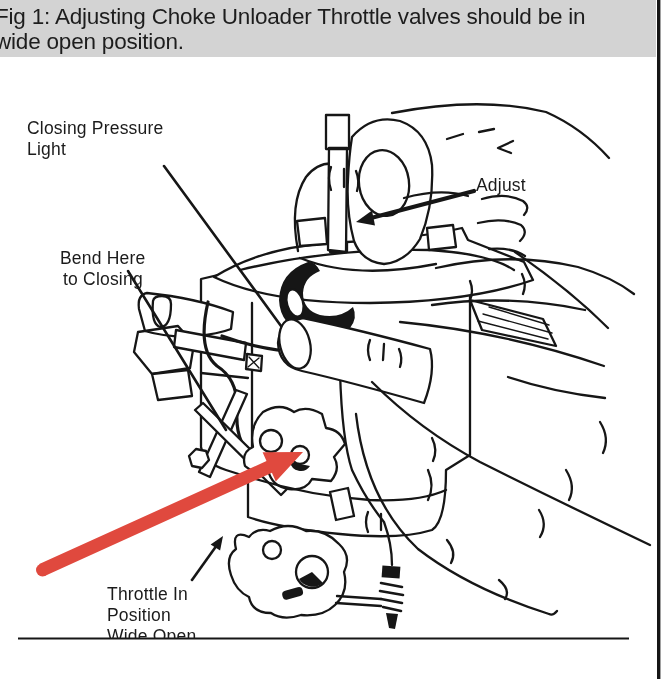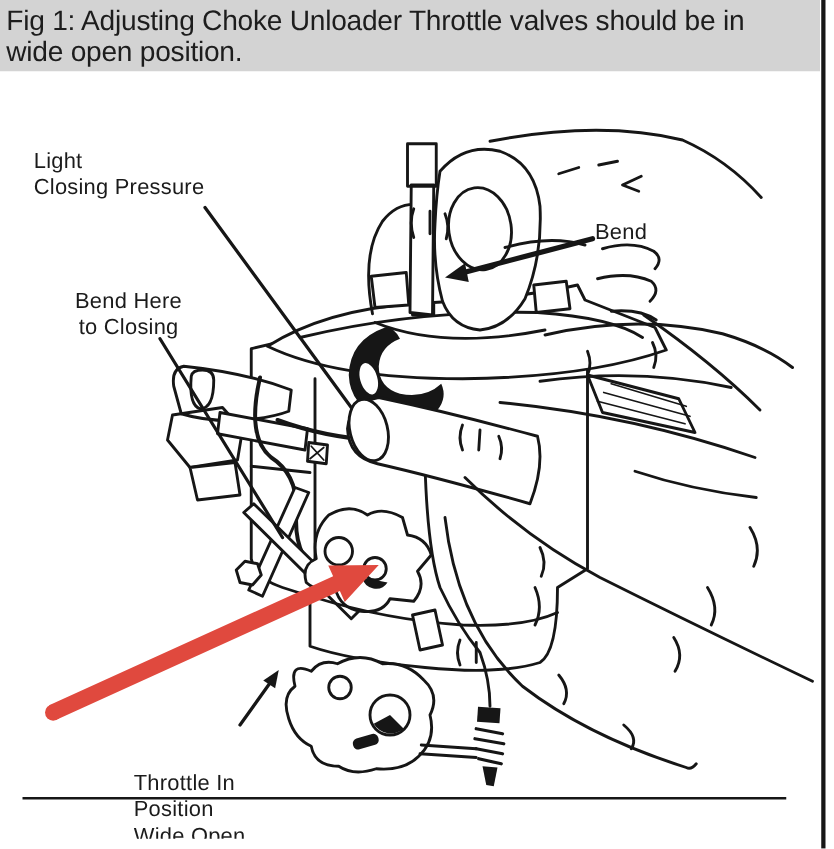--- a/index.html
+++ b/index.html
@@ -1,19 +1,19 @@
 <!DOCTYPE html>
 <html><head>
 <meta charset="utf-8">
 <style>
   html,body{margin:0;padding:0;background:#fff;}
   .page{position:relative;width:667px;height:679px;background:#fff;overflow:hidden;
         font-family:"Liberation Sans",sans-serif;}
   .caption-bar{position:absolute;left:0;top:0;width:656px;height:57px;background:#d3d3d3;
-        color:#1d1d1d;z-index:5;overflow:hidden;padding-top:5px;box-sizing:border-box;padding-left:10px;}
+        color:#1d1d1d;z-index:5;overflow:hidden;padding-top:5px;box-sizing:border-box;}
   .caption-line{margin-left:-5px;font-size:22.5px;line-height:24.5px;white-space:nowrap;
         letter-spacing:-0.2px;}
   .fig-canvas{position:absolute;left:0;top:0;z-index:1;}
   .fig-label{position:absolute;z-index:3;color:#1b1b1b;font-size:17.5px;line-height:21px;
         letter-spacing:0.2px;white-space:nowrap;}
   .ink{fill:none;stroke:#161616;stroke-width:2.3;stroke-linecap:round;stroke-linejoin:round;}
   .white{fill:#ffffff;}
   .inkfill{fill:#161616;stroke:none;}
   .lead{fill:none;stroke:#161616;stroke-width:2.6;stroke-linecap:round;}
   .thin{stroke-width:1.4;}
@@ -157,32 +157,32 @@
       <path d="M44.7,575.9 L271.9,472.8 L275.8,481.5 L303,452 L262.6,452.3 L266.5,461 L39.3,564.1 Z" fill="#e0493e"></path>
     </g>
   </svg>
 
   <div class="caption-bar">
     <div class="caption-line">Fig 1: Adjusting Choke Unloader Throttle valves should be in</div>
     <div class="caption-line">wide open position.</div>
   </div>
 
   <div class="fig-label" style="left:27px;top:118px">
+    <div>Closing Pressure</div>
     <div>Light</div>
-    <div>Closing Pressure</div>
   </div>
 
-  <div class="fig-label" style="left:60px;top:230px">
+  <div class="fig-label" style="left:60px;top:248px">
     <div>Bend Here</div>
     <div style="padding-left:3px">to Closing</div>
   </div>
 
   <div class="fig-label" style="left:476px;top:175px">
-    <div>Bend</div>
+    <div>Adjust</div>
   </div>
 
-  <div class="fig-label" style="left:107px;top:616px;height:55px;overflow:hidden">
+  <div class="fig-label" style="left:107px;top:584px;height:55px;overflow:hidden">
     <div>Throttle In</div>
     <div>Position</div>
     <div>Wide Open</div>
   </div>
 
 </div>
 
 </body></html>

